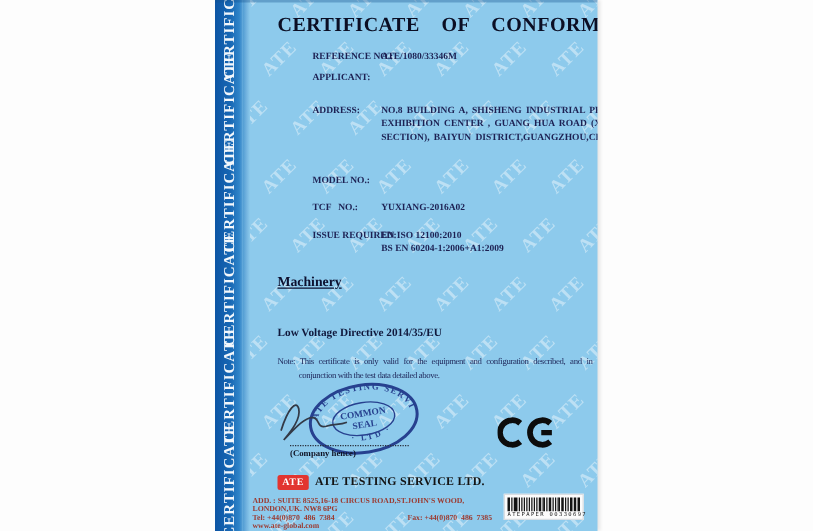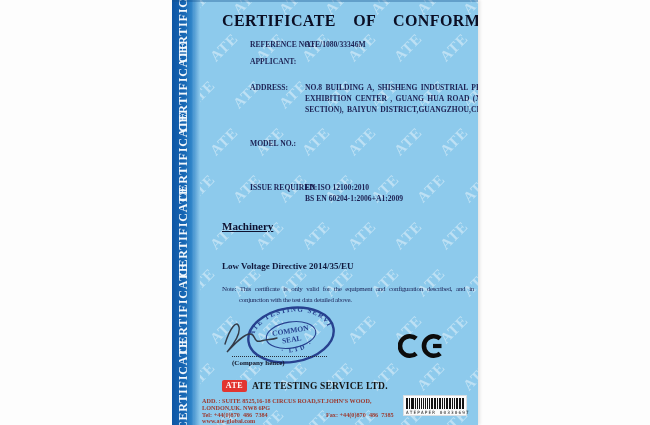--- a/index.html
+++ b/index.html
@@ -176,20 +176,26 @@
           <div>EXHIBITION CENTER , GUANG HUA ROAD (XIAMAO</div>
           <div>SECTION), BAIYUN DISTRICT,GUANGZHOU,CHINA</div>
         </div>
       </div>
 
 
       <div class="frow" style="top:138px">
         <div class="flabel">MODEL NO.:</div>
       </div>
 
+      <div class="frow" style="top:160px">
+        <div class="flabel">TCF   NO.:</div>
+        <div class="fvalue">
+          <div>YUXIANG-2016A02</div>
+        </div>
+      </div>
 
       <div class="frow" style="top:182px">
         <div class="flabel">ISSUE REQUIRED:</div>
         <div class="fvalue">
           <div>EN ISO 12100:2010</div>
           <div>BS EN 60204-1:2006+A1:2009</div>
         </div>
       </div>
 
 

